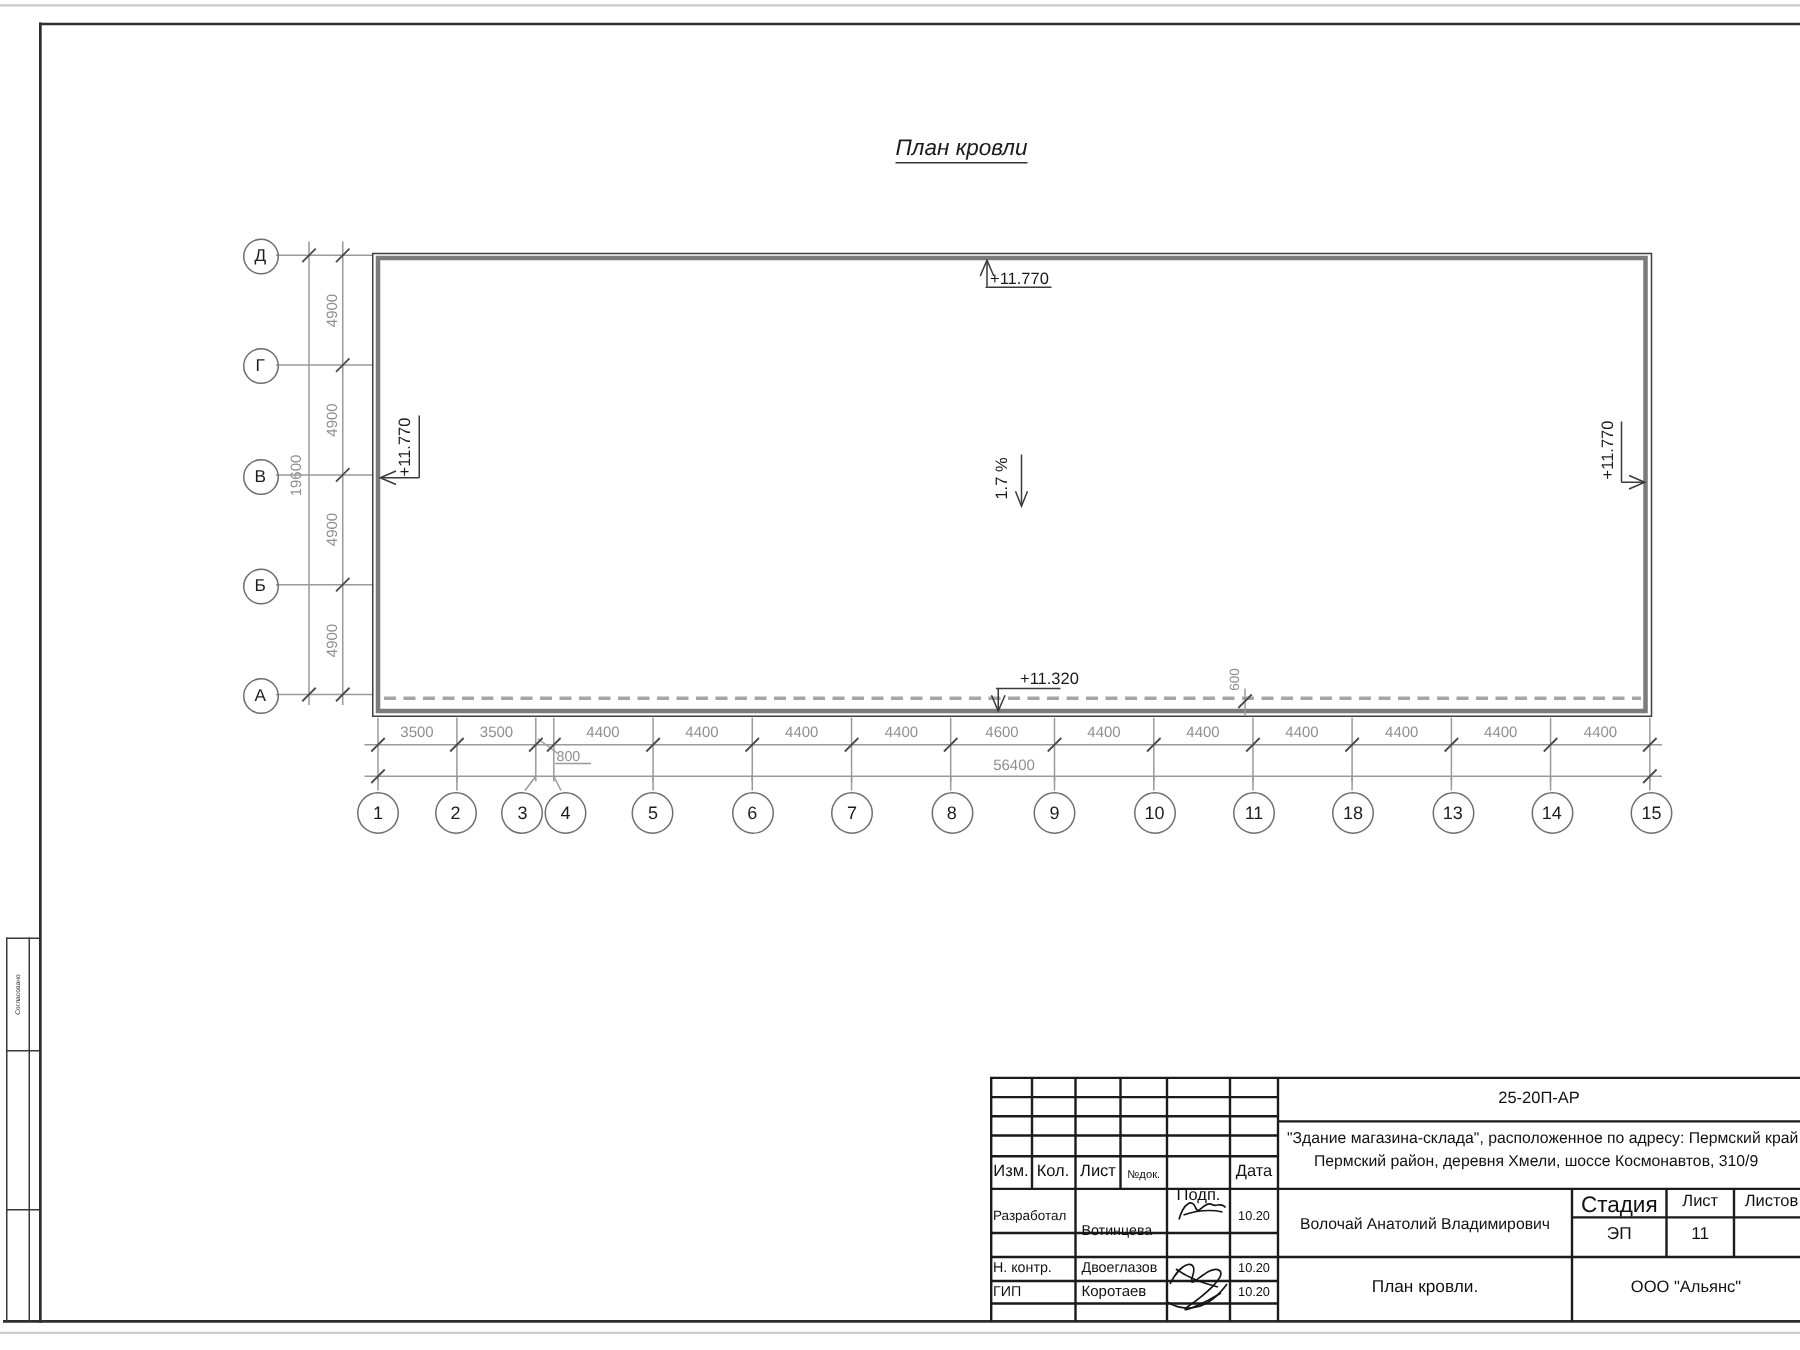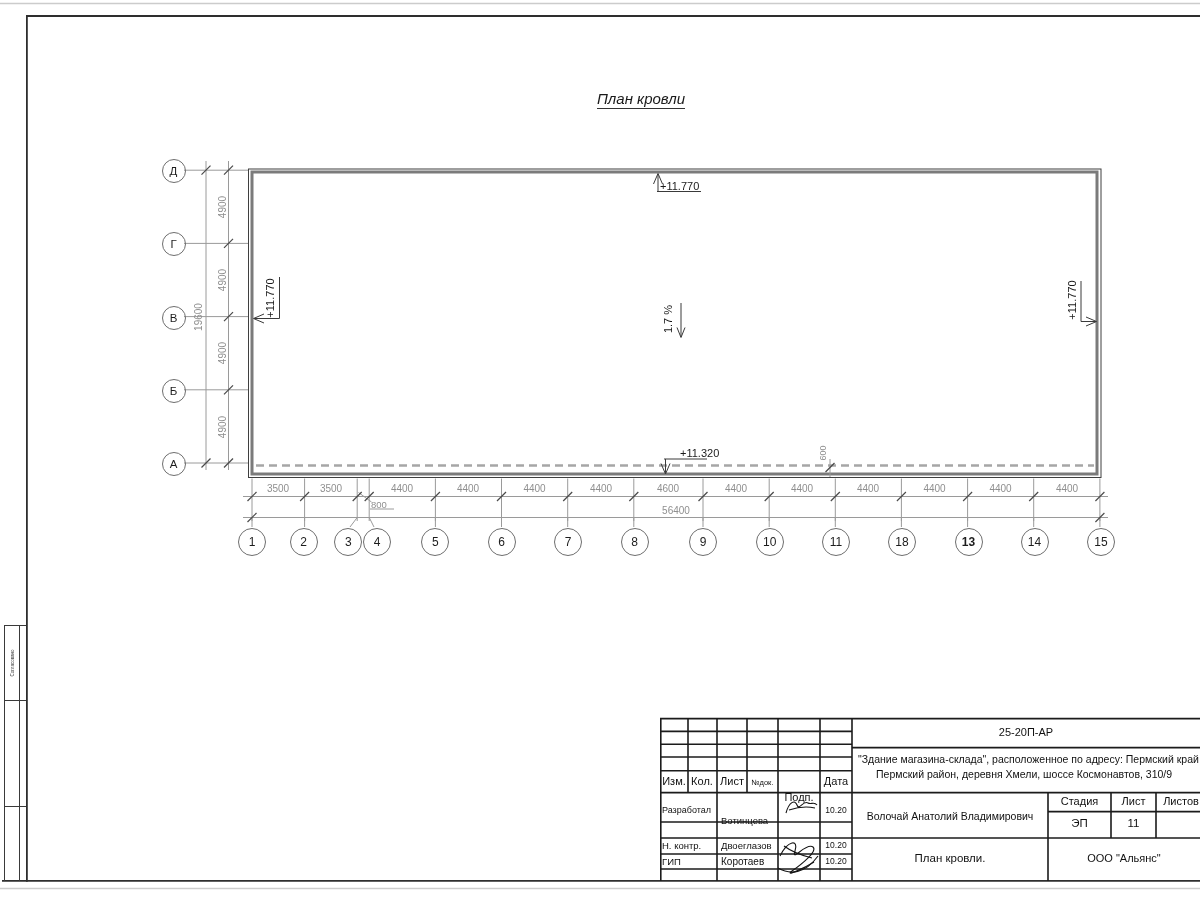--- a/index.html
+++ b/index.html
@@ -253,21 +253,21 @@
     </div>
   <div class="axc col" style="left:755.7px;top:527.5px;">
       <span>10</span>
     </div>
   <div class="axc col" style="left:822px;top:527.5px;">
       <span>11</span>
     </div>
   <div class="axc col" style="left:888px;top:527.5px;">
       <span>18</span>
     </div>
-  <div class="axc col" style="left:954.5px;top:527.5px;font-weight:bold;">
+  <div class="axc col" style="left:954.5px;top:527.5px;">
       <span>13</span>
     </div>
   <div class="axc col" style="left:1020.5px;top:527.5px;">
       <span>14</span>
     </div>
   <div class="axc col" style="left:1087px;top:527.5px;">
       <span>15</span>
     </div>
 
   <div class="t rot" style="left:11.5px;top:663px;font-size:4.5px;color:#333;">Согласовано</div>
@@ -290,21 +290,21 @@
   <div class="tbt" style="left:662px;top:840px;font-size:9.5px;">Н. контр.</div>
   <div class="tbt" style="left:721px;top:840px;font-size:9.5px;">Двоеглазов</div>
   <div class="tbt ctr" style="left:836px;top:840px;font-size:8.5px;">10.20</div>
 
   <div class="tbt" style="left:662px;top:856px;font-size:9.5px;">ГИП</div>
   <div class="tbt" style="left:721px;top:856px;font-size:10px;">Коротаев</div>
   <div class="tbt ctr" style="left:836px;top:856px;font-size:8.5px;">10.20</div>
 
   <div class="tbt ctr" style="left:950px;top:810px;font-size:10.5px;text-align:right;">Волочай Анатолий Владимирович</div>
 
-  <div class="tbt ctr" style="left:1079.5px;top:795px;font-size:11px;">Стадия</div>
+  <div class="tbt ctr" style="left:1079.5px;top:795px;font-size:15px;">Стадия</div>
   <div class="tbt ctr" style="left:1133.5px;top:795px;font-size:11px;">Лист</div>
   <div class="tbt ctr" style="left:1181px;top:795px;font-size:11px;">Листов</div>
   <div class="tbt ctr" style="left:1079.5px;top:817px;font-size:11.5px;">ЭП</div>
   <div class="tbt ctr" style="left:1133.5px;top:817px;font-size:11.5px;">11</div>
 
   <div class="tbt ctr" style="left:950px;top:852px;font-size:11.5px;">План кровли.</div>
   <div class="tbt ctr" style="left:1124px;top:852px;font-size:11px;">ООО "Альянс"</div>
 
 </div>
 

